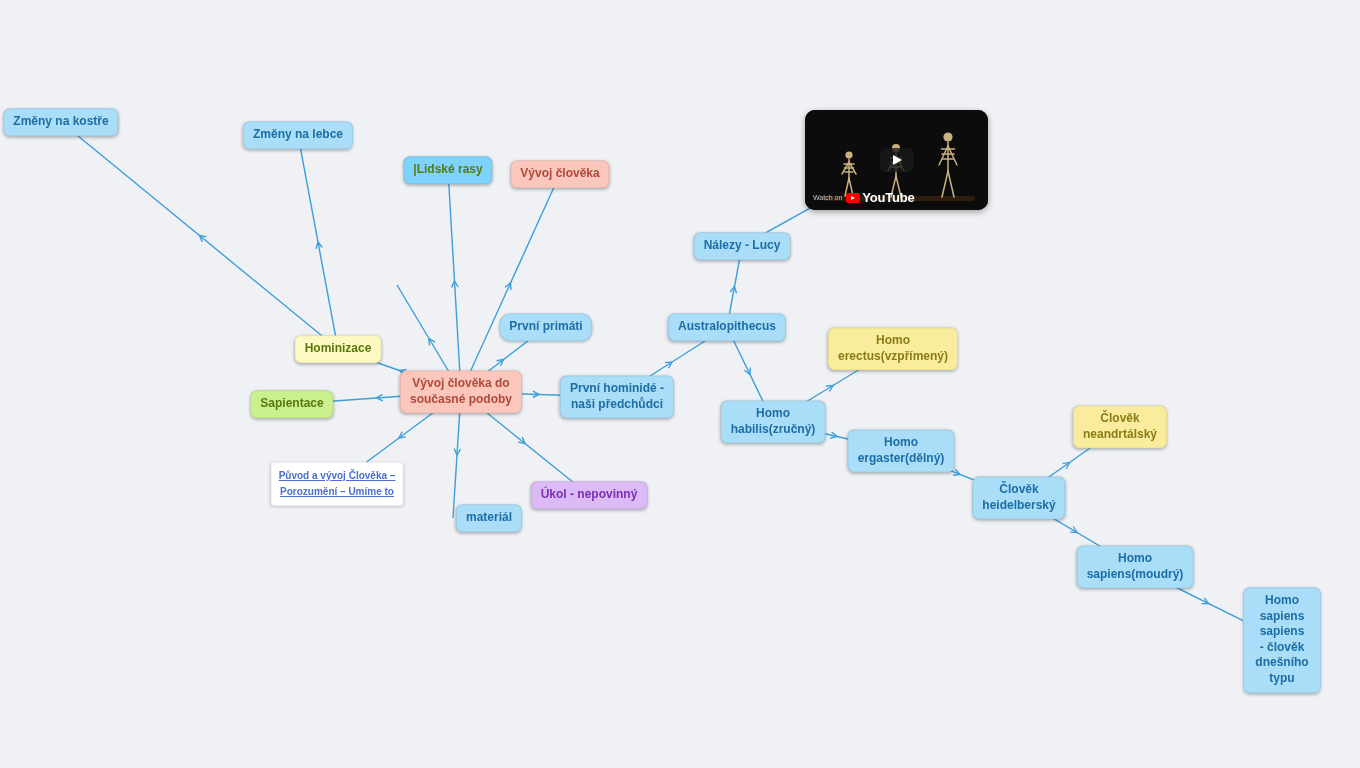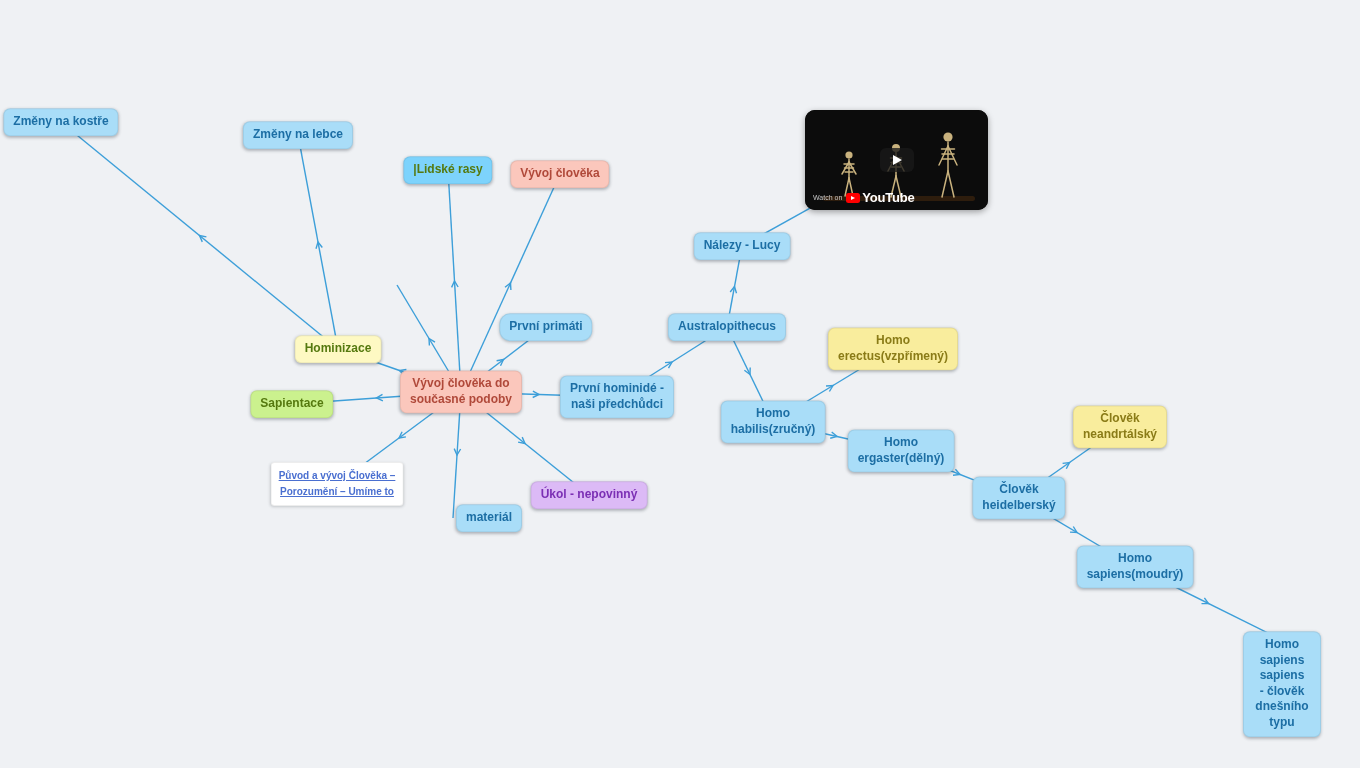--- a/index.html
+++ b/index.html
@@ -144,21 +144,21 @@
       <div class="node" style="background: rgb(249, 237, 157); color: rgb(138, 123, 23); left: 1120px; top: 427px;">Člověk
 neandrtálský</div>
       <div class="node c-link" style="background: rgb(255, 255, 255); color: rgb(74, 111, 208); left: 337px; top: 484px;">Původ a vývoj Člověka –
 Porozumění – Umíme to</div>
       <div class="node" style="background: rgb(220, 186, 246); color: rgb(123, 47, 180); left: 589px; top: 495px;">Úkol - nepovinný</div>
       <div class="node" style="background: rgb(169, 221, 248); color: rgb(28, 110, 164); left: 1019px; top: 498px;">Člověk
 heidelberský</div>
       <div class="node" style="background: rgb(169, 221, 248); color: rgb(28, 110, 164); left: 457px; top: 518px; margin-left: 32px;">materiál</div>
       <div class="node" style="background: rgb(169, 221, 248); color: rgb(28, 110, 164); left: 1135px; top: 567px;">Homo
 sapiens(moudrý)</div>
-      <div class="node" style="background: rgb(169, 221, 248); color: rgb(28, 110, 164); left: 1282px; top: 640px; margin-top: 44px;">Homo sapiens sapiens
+      <div class="node" style="background: rgb(169, 221, 248); color: rgb(28, 110, 164); left: 1282px; top: 640px;">Homo sapiens sapiens
 - člověk dnešního typu</div>
     </div>
 
   <div id="video">
     <svg width="183" height="100" viewBox="0 0 183 100">
       <rect x="0" y="0" width="183" height="100" fill="#0c0c0c"></rect>
       <rect x="18" y="86" width="152" height="5" rx="2.5" fill="#2e1d0d"></rect>
       <g stroke="#c9b27e" stroke-width="1.5" fill="none" stroke-linecap="round">
         <circle cx="44" cy="45" r="3.6" fill="#c9b27e" stroke="none"></circle>
         <line x1="44" y1="49" x2="44" y2="68"></line>

